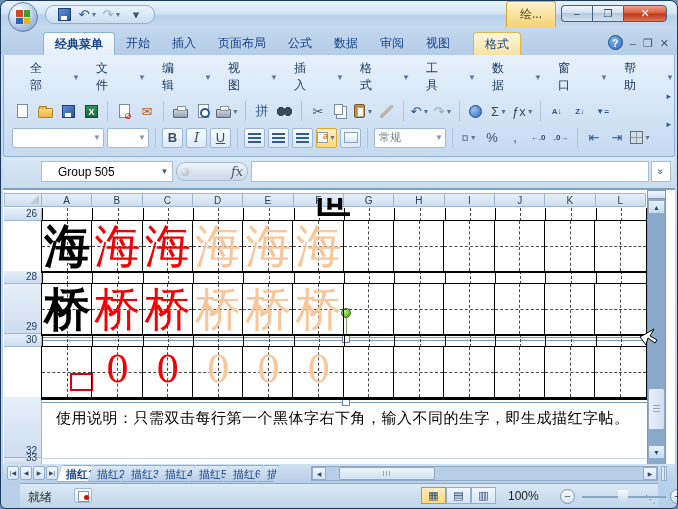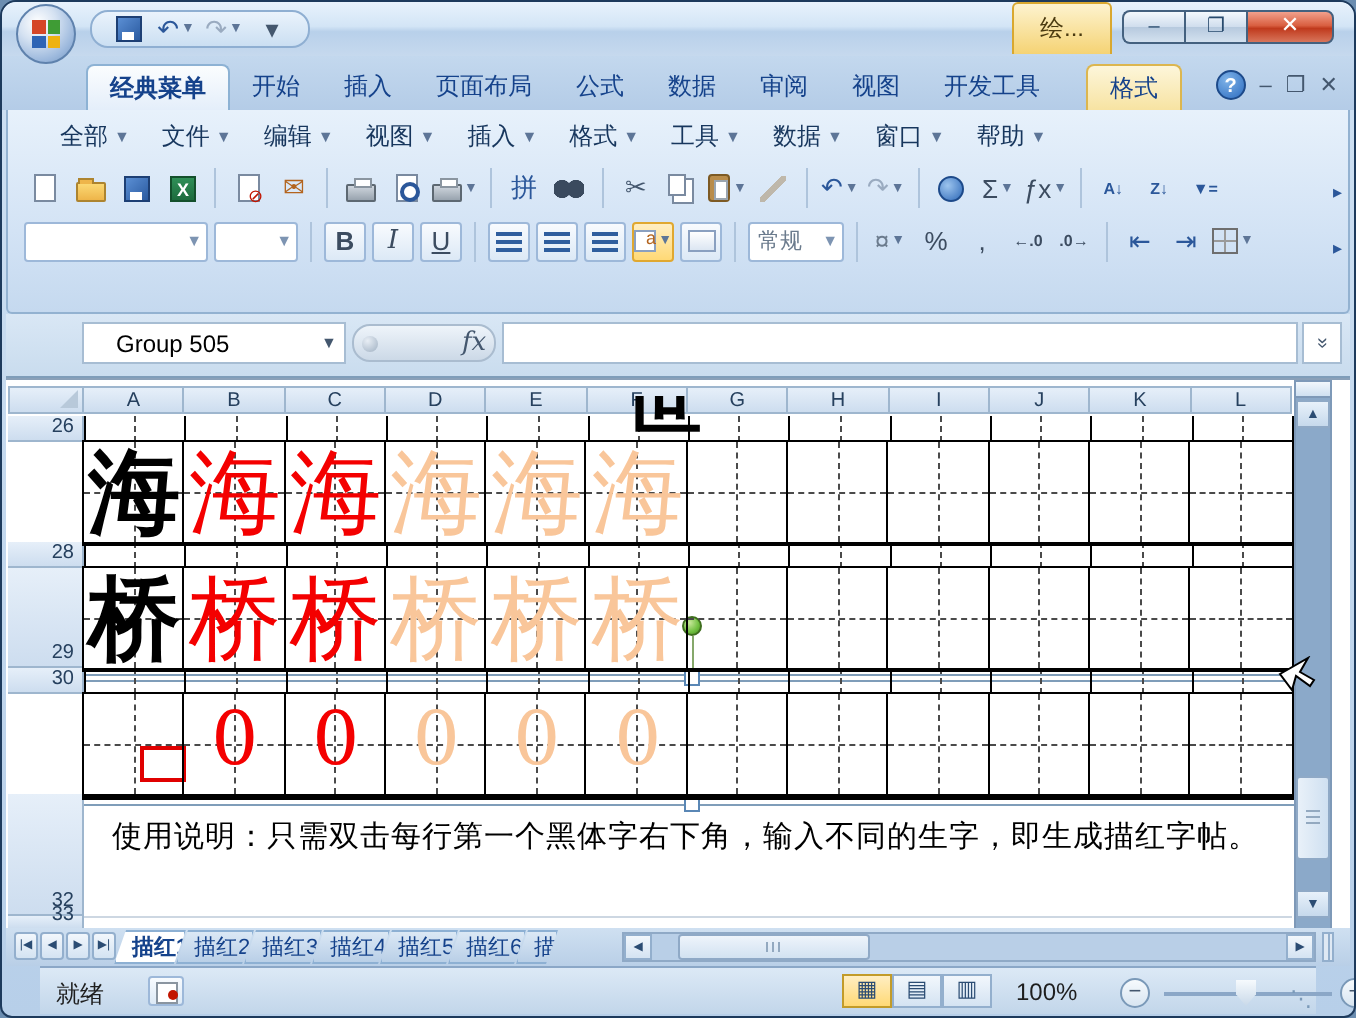--- a/index.html
+++ b/index.html
@@ -35,21 +35,21 @@
   .rtab.act{background:linear-gradient(#fbfdfe,#e4eefa);border:1px solid #8db2d4;border-bottom:none;color:#15428b;font-weight:bold;}
   .rtab.ctx{background:linear-gradient(#fdf6da,#f7e3a2);border:1px solid #dcb64f;border-bottom:none;}
   .tab-right{position:absolute;right:8px;top:7px;display:flex;align-items:center;gap:7px;}
   .helpq{width:15px;height:15px;border-radius:50%;background:radial-gradient(circle at 35% 30%,#7fb3e8,#2d6cc0);
     color:#fff;font-size:10px;font-weight:bold;text-align:center;line-height:15px;border:1px solid #1d4a8a;}
   .wsmall{font-size:11px;color:#44576e;line-height:14px;}
   
   .ribbon{position:relative;height:102px;margin:0 2px;border:1px solid #93b2d1;border-top:none;
     background:linear-gradient(#e7f1fb,#d3e3f5 60%,#c5d9ef);border-radius:0 0 3px 3px;}
   .menurow{display:flex;gap:16px;padding:5px 0 4px 26px;font-size:12px;color:#17365d;}
-  .mitem{display:flex;align-items:center;gap:3px;}
+  .mitem{display:flex;align-items:center;gap:20px;}
   .mitem .car{font-size:8px;color:#5d7597;}
   .tbrow{display:flex;align-items:center;gap:3px;padding:2px 4px 2px 8px;height:26px;}
   .tbrow2{display:flex;align-items:center;gap:3px;padding:1px 4px 2px 8px;height:28px;}
   .vsep{width:1px;height:20px;background:#aec4dc;margin:0 3px;}
   .tbn{display:flex;align-items:center;justify-content:center;min-width:20px;height:20px;border-radius:2px;}
   .g{font-size:13px;color:#3c4c60;}
   .g.sm{font-size:8px;font-weight:bold;letter-spacing:0;}
   .caret{font-size:7px;color:#5d7597;margin-left:1px;}
   .btn{width:21px;height:20px;border:1px solid #9db8d9;border-radius:2px;background:linear-gradient(#f8fbfe,#dce9f6);
     display:flex;align-items:center;justify-content:center;font-size:12px;color:#33475e;}
@@ -217,21 +217,20 @@
   <div class="tabrow">
     <div id="ribbonTabs" style="display:flex;align-items:flex-end;">
         <div class="rtab act">经典菜单</div>
         <div class="rtab">开始</div>
         <div class="rtab">插入</div>
         <div class="rtab">页面布局</div>
         <div class="rtab">公式</div>
         <div class="rtab">数据</div>
         <div class="rtab">审阅</div>
         <div class="rtab">视图</div>
-        <div class="rtab">开发工具</div>
         <div class="rtab ctx" style="margin-left: 12px;">格式</div>
       </div>
     <div class="tab-right">
       <div class="helpq">?</div>
       <div class="wsmall">–</div>
       <div class="wsmall">❐</div>
       <div class="wsmall">✕</div>
     </div>
   </div>
 
@@ -393,21 +392,21 @@
           <span class="i i-ar"></span>
         </div>
         <div class="btn hl">
           <span class="i i-merge"></span>
           <span class="caret">▼</span>
         </div>
         <div class="btn">
           <span class="i i-merge2"></span>
         </div>
         <div class="vsep"></div>
-        <div class="dd" style="width: 48px;">
+        <div class="dd" style="width: 72px;">
           <span class="val">常规</span>
           <span class="da">▼</span>
         </div>
         <div class="vsep"></div>
         <div class="tbn">
           <span class="g" style="color: rgb(107, 123, 141);">¤</span>
           <span class="caret">▼</span>
         </div>
         <div class="tbn">
           <span class="g" style="color: rgb(60, 76, 96);">%</span>

